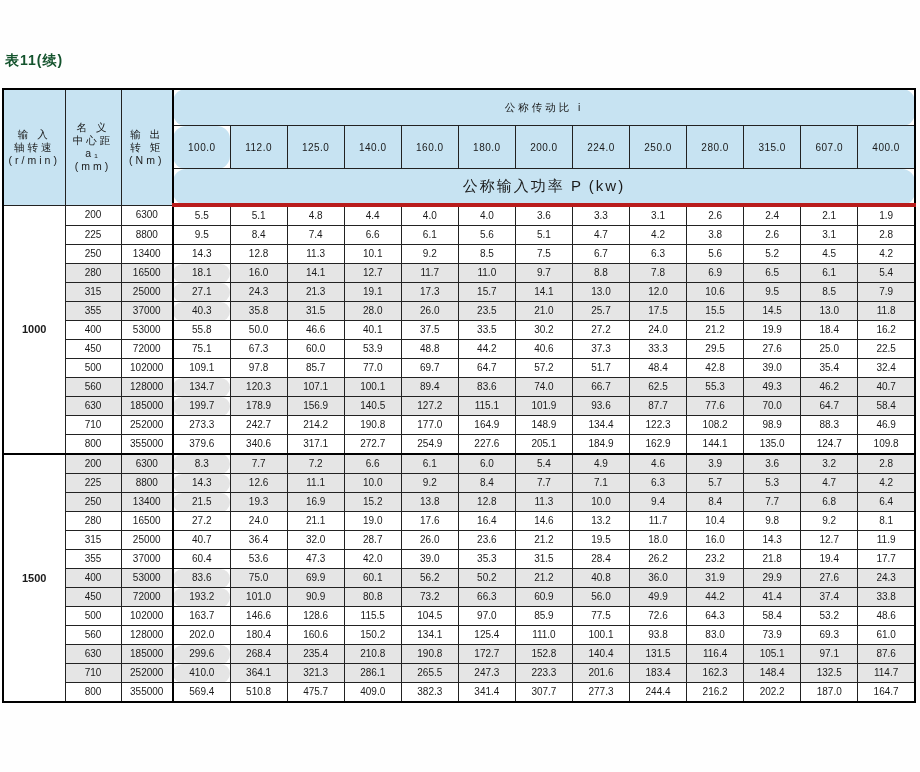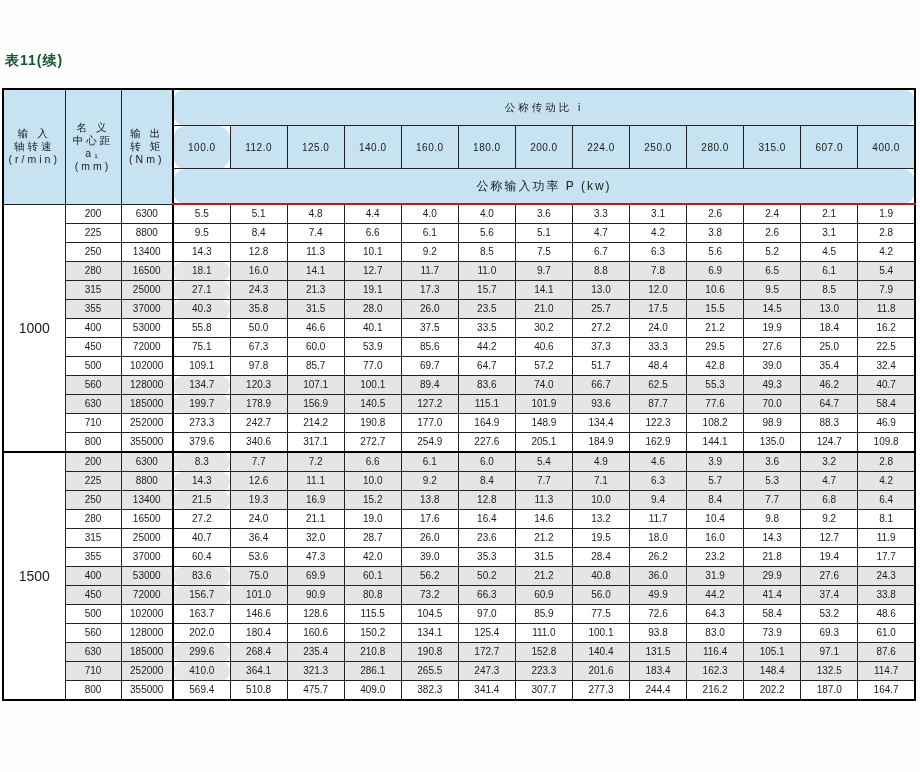--- a/index.html
+++ b/index.html
@@ -20,24 +20,24 @@
   }
   .spec th, .spec td {
     border:1px solid #222; text-align:center; vertical-align:middle;
     padding:0; overflow:hidden; white-space:nowrap;
   }
   .spec thead th { background:#c7e3f2; font-weight:normal; }
   .hdr-side { font-size:10.5px; }
   .hdr-side .hline { line-height:13px; }
   .row-ratio-title th { height:35px; font-size:10.5px; letter-spacing:3px; }
   .row-ratios th { height:42px; font-size:10px; letter-spacing:0.5px; }
-  .row-power-title th { height:34px; font-size:12px; letter-spacing:2px; border-bottom:2px solid #b91c1c; }
+  .row-power-title th { height:34px; font-size:15px; letter-spacing:2px; border-bottom:4px solid #b91c1c; }
   .spec tbody td { height:18px; line-height:18px; font-size:10px; background:#ffffff; }
   .spec tbody tr.shade td { background:#e5e5e5; }
-  .spec tbody td.rpm { background:#ffffff !important; font-size:14px; }
+  .spec tbody td.rpm { background:#ffffff !important; font-size:11px;font-weight:bold; }
   .spec tbody tr.group-start td { border-top:2px solid #000; }
   .thickL { border-left:2px solid #000 !important;border-radius:13px; }
 </style>
 </head>
 <body>
 
 <div class="page">
   <div class="doc-title">表11(续)</div>
 
   <table class="spec">
@@ -206,21 +206,21 @@
           <td>18.4</td>
           <td>16.2</td>
         </tr>
         <tr>
           <td>450</td>
           <td>72000</td>
           <td class="thickL">75.1</td>
           <td>67.3</td>
           <td>60.0</td>
           <td>53.9</td>
-          <td>85.6</td>
+          <td>48.8</td>
           <td>44.2</td>
           <td>40.6</td>
           <td>37.3</td>
           <td>33.3</td>
           <td>29.5</td>
           <td>27.6</td>
           <td>25.0</td>
           <td>22.5</td>
         </tr>
         <tr>
@@ -424,21 +424,21 @@
           <td>40.8</td>
           <td>36.0</td>
           <td>31.9</td>
           <td>29.9</td>
           <td>27.6</td>
           <td>24.3</td>
         </tr>
         <tr class="shade">
           <td>450</td>
           <td>72000</td>
-          <td class="thickL">156.7</td>
+          <td class="thickL">193.2</td>
           <td>101.0</td>
           <td>90.9</td>
           <td>80.8</td>
           <td>73.2</td>
           <td>66.3</td>
           <td>60.9</td>
           <td>56.0</td>
           <td>49.9</td>
           <td>44.2</td>
           <td>41.4</td>

